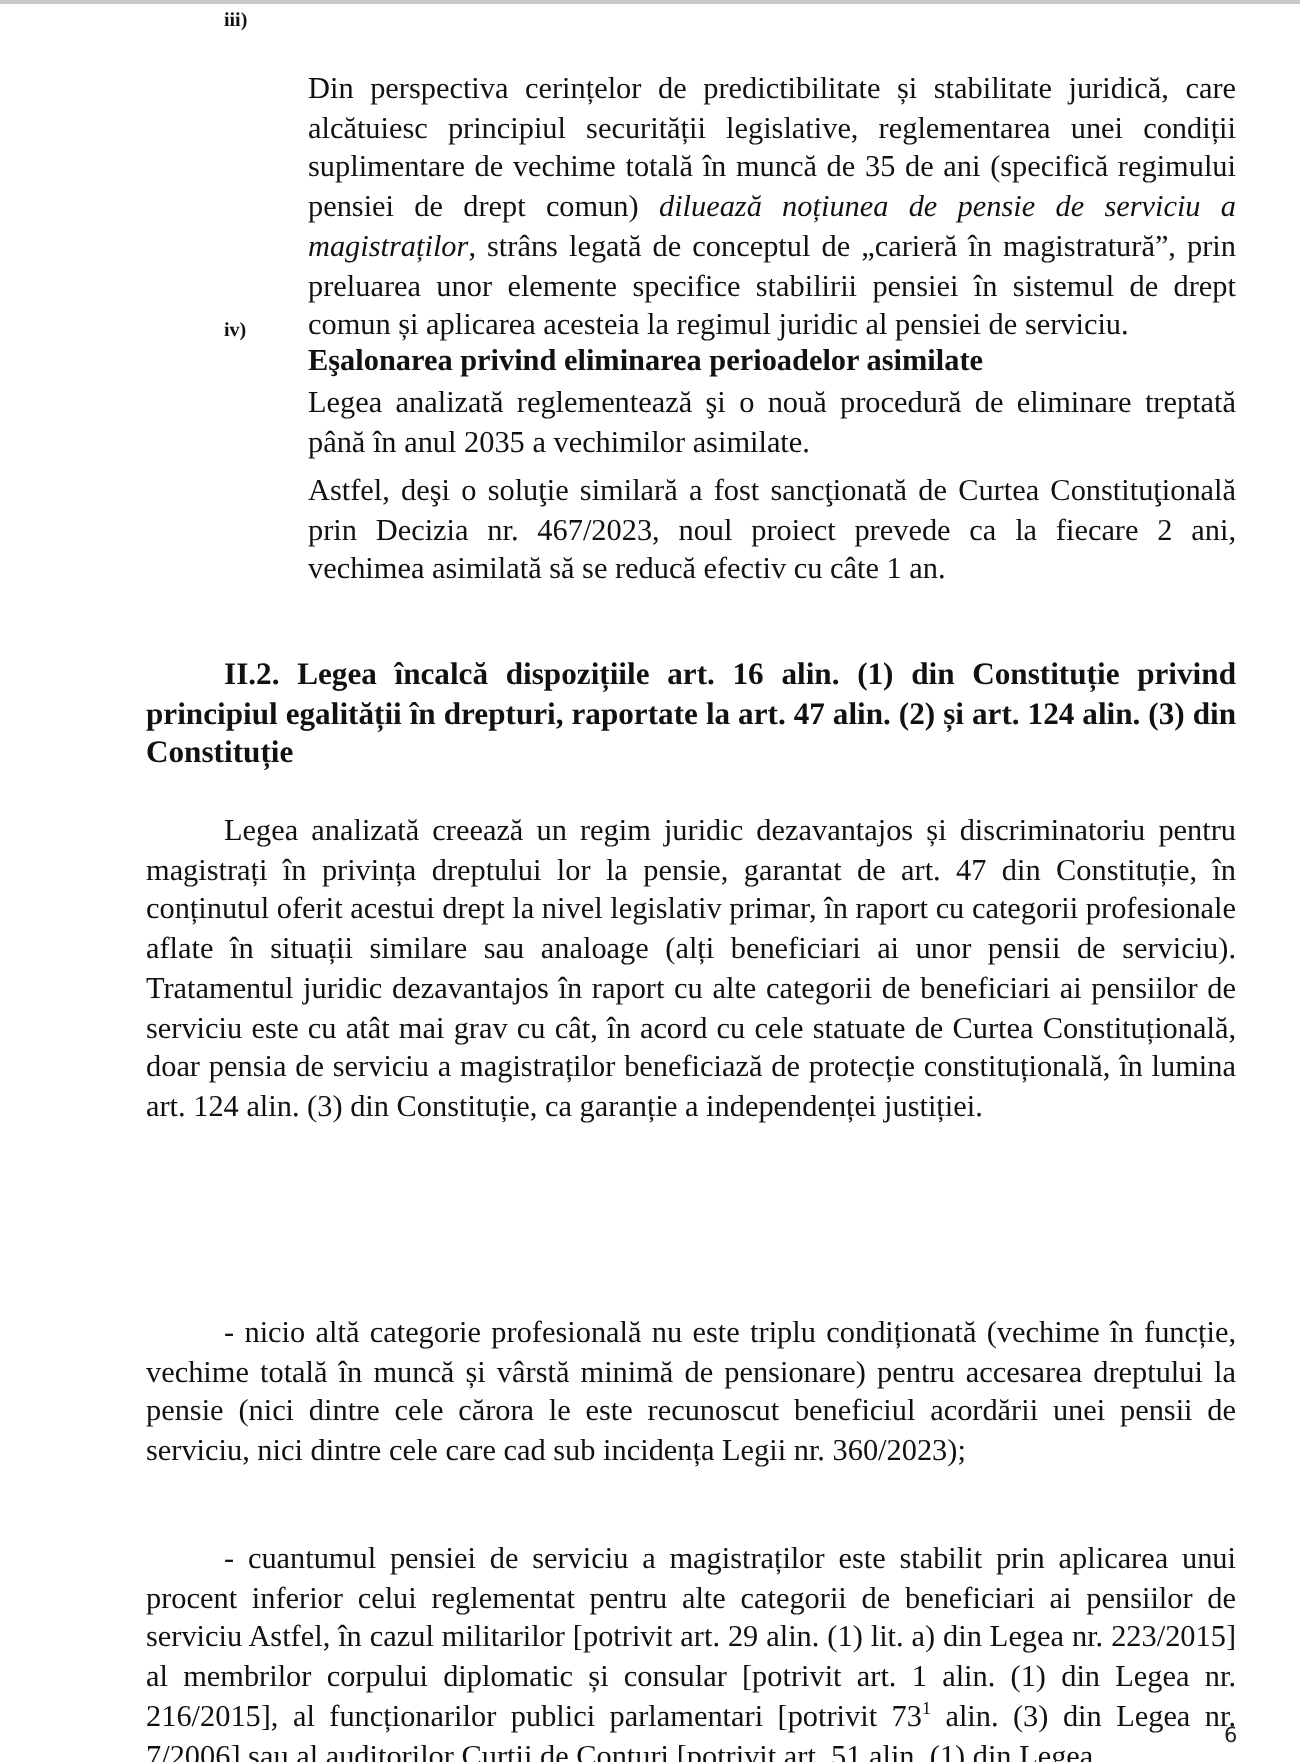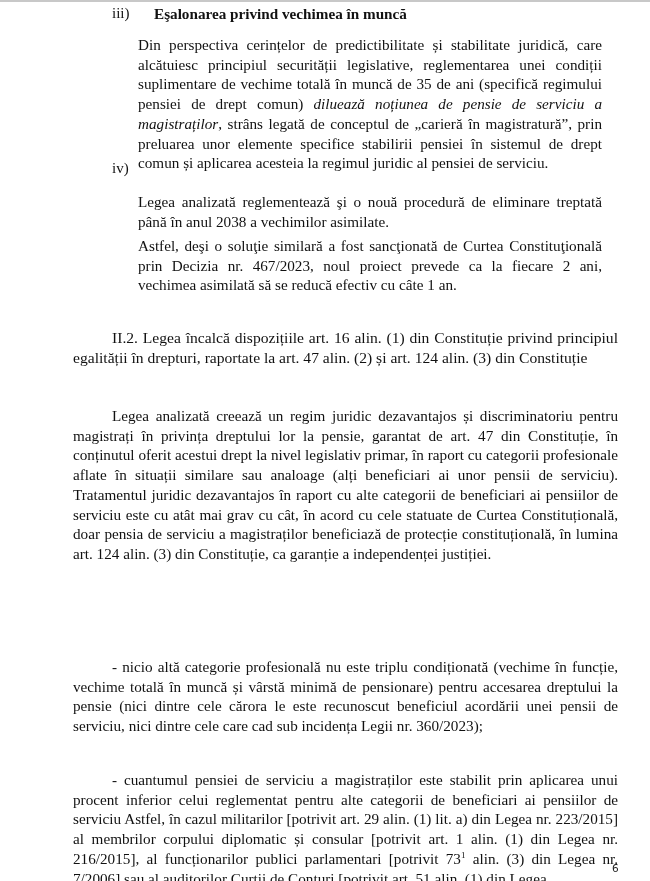--- a/index.html
+++ b/index.html
@@ -7,46 +7,46 @@
     width: 650px; height: 881px; overflow: hidden; position: relative;
     font-family: "Liberation Serif", "DejaVu Serif", serif;
     color: #111111;
   }
   .topbar { position: absolute; left: 0; top: 0; width: 650px; height: 2px; background: #c8c8c8; }
   .page { position: absolute; left: 0; top: 0; width: 650px; height: 881px; }
 
   .txt { font-size: 15.2px; line-height: 19.7px; text-align: justify; }
 
   
-  .li-label { position: absolute; left: 112px; font-weight: normal; font-size: 15px; }
+  .li-label { position: absolute; left: 112px; font-weight: bold; font-size: 10px; }
   .li-title { position: absolute; left: 154px; width: 470px; font-weight: bold; font-size: 15.2px; }
-  .li-body { position: absolute; left: 138px; width: 464px; }
+  .li-body { position: absolute; left: 154px; width: 464px; }
 
-  .sec-head { position: absolute; left: 73px; width: 545px; font-weight: normal; font-size: 15.6px; line-height: 19.5px; text-align: justify; }
+  .sec-head { position: absolute; left: 73px; width: 545px; font-weight: bold; font-size: 15.6px; line-height: 19.5px; text-align: justify; }
   .para { position: absolute; left: 73px; width: 545px; text-indent: 39px; }
 
   .pgnum { position: absolute; left: 612px; top: 862px; font-family: "DejaVu Sans", sans-serif; font-size: 10.5px; color: #222; }
   i { font-style: italic; }
   sup { font-size: 9px; line-height: 0; vertical-align: 6px; }
 </style>
 </head>
 <body>
 
 <div class="topbar"></div>
 
 <div class="page">
 
   <div class="li-label" style="top:5px;">iii)</div>
-  <div class="li-title" style="top:5px;">Eşalonarea privind vechimea în muncă</div>
   <div class="li-body txt" style="top:35px;">
     <span>Din perspectiva cerințelor de predictibilitate și stabilitate juridică, care alcătuiesc principiul securității legislative, reglementarea unei condiții suplimentare de vechime totală în muncă de 35 de ani (specifică regimului pensiei de drept comun) </span><i>diluează noțiunea de pensie de serviciu a magistraților</i><span>, strâns legată de conceptul de „carieră în magistratură”, prin preluarea unor elemente specifice stabilirii pensiei în sistemul de drept comun și aplicarea acesteia la regimul juridic al pensiei de serviciu.</span>
   </div>
 
   <div class="li-label" style="top:160px;">iv)</div>
-  <div class="li-body txt" style="top:192px;">Legea analizată reglementează şi o nouă procedură de eliminare treptată până în anul 2038 a vechimilor asimilate.</div>
+  <div class="li-title" style="top:172px;">Eşalonarea privind eliminarea perioadelor asimilate</div>
+  <div class="li-body txt" style="top:192px;">Legea analizată reglementează şi o nouă procedură de eliminare treptată până în anul 2035 a vechimilor asimilate.</div>
   <div class="li-body txt" style="top:236px;">Astfel, deşi o soluţie similară a fost sancţionată de Curtea Constituţională prin Decizia nr. 467/2023, noul proiect prevede ca la fiecare 2 ani, vechimea asimilată să se reducă efectiv cu câte 1 an.</div>
 
   <div class="sec-head" style="top:328px; text-indent:39px;">II.2. Legea încalcă dispozițiile art. 16 alin. (1) din Constituție privind principiul egalității în drepturi, raportate la art. 47 alin. (2) și art. 124 alin. (3) din Constituție</div>
 
   <div class="para txt" style="top:406px;">Legea analizată creează un regim juridic dezavantajos și discriminatoriu pentru magistrați în privința dreptului lor la pensie, garantat de art. 47 din Constituție, în conținutul oferit acestui drept la nivel legislativ primar, în raport cu categorii profesionale aflate în situații similare sau analoage (alți beneficiari ai unor pensii de serviciu). Tratamentul juridic dezavantajos în raport cu alte categorii de beneficiari ai pensiilor de serviciu este cu atât mai grav cu cât, în acord cu cele statuate de Curtea Constituțională, doar pensia de serviciu a magistraților beneficiază de protecție constituțională, în lumina art. 124 alin. (3) din Constituție, ca garanție a independenței justiției.</div>
   <div class="para txt" style="top:657px;">- nicio altă categorie profesională nu este triplu condiționată (vechime în funcție, vechime totală în muncă și vârstă minimă de pensionare) pentru accesarea dreptului la pensie (nici dintre cele cărora le este recunoscut beneficiul acordării unei pensii de serviciu, nici dintre cele care cad sub incidența Legii nr. 360/2023);</div>
   <div class="para txt" style="top:742px;margin-top:28px;">
     <span>- cuantumul pensiei de serviciu a magistraților este stabilit prin aplicarea unui procent inferior celui reglementat pentru alte categorii de beneficiari ai pensiilor de serviciu Astfel,  în cazul militarilor [potrivit art. 29 alin. (1) lit. a) din Legea nr. 223/2015] al membrilor corpului diplomatic și consular [potrivit art. 1 alin. (1) din Legea nr. 216/2015], al funcționarilor publici parlamentari [potrivit 73</span><sup>1</sup><span> alin. (3) din Legea nr. 7/2006] sau al auditorilor Curții de Conturi [potrivit art. 51 alin. (1) din Legea</span>
   </div>
 

